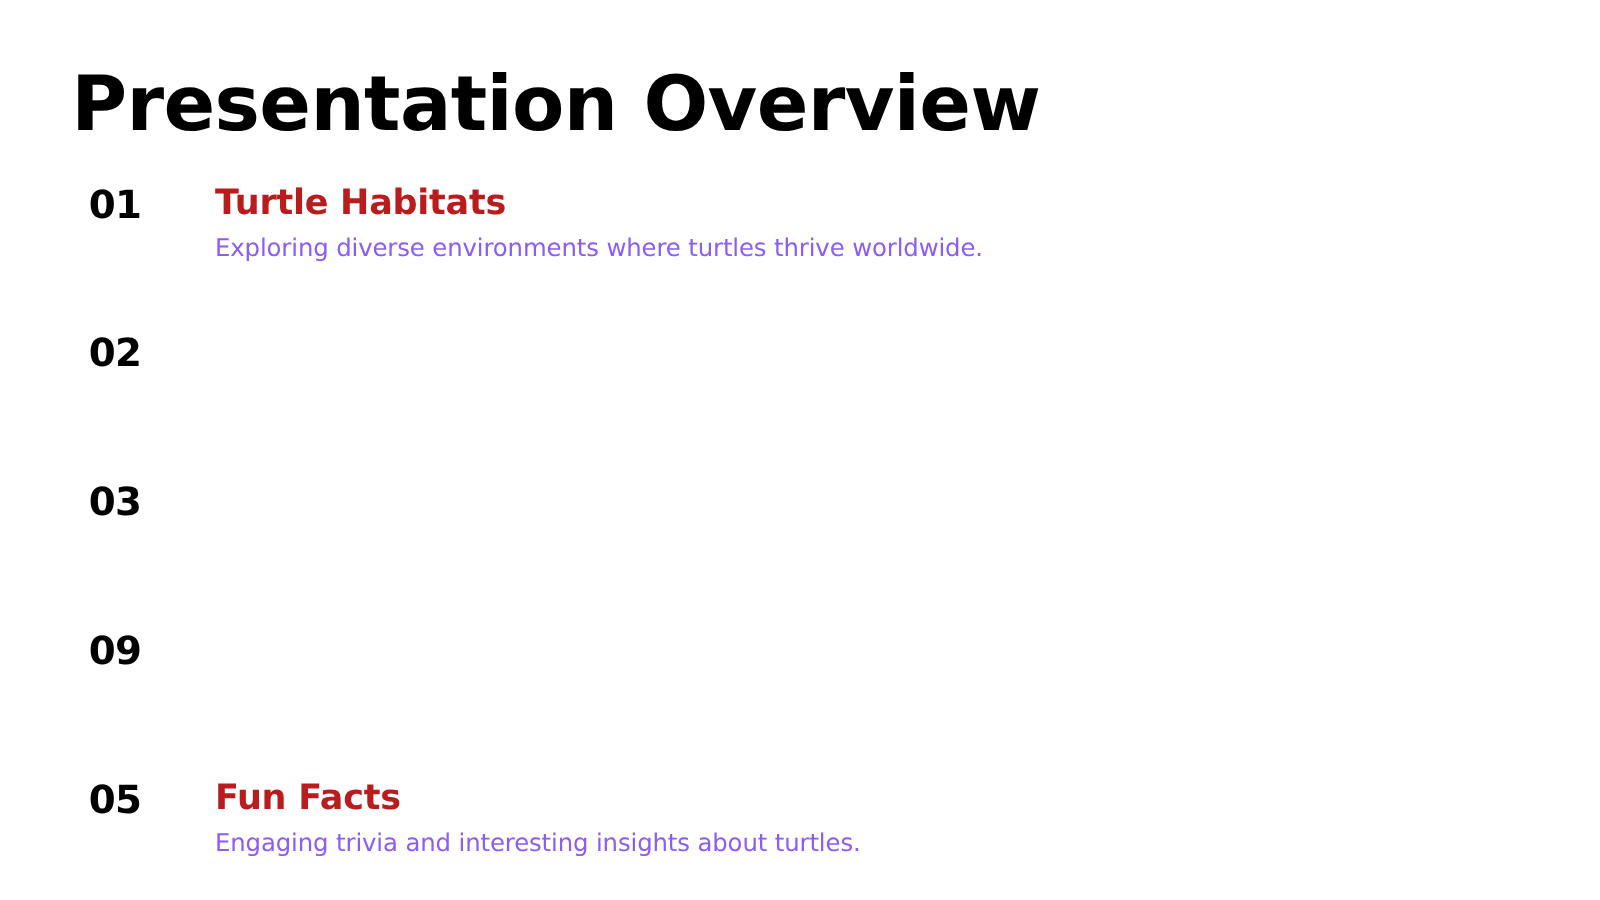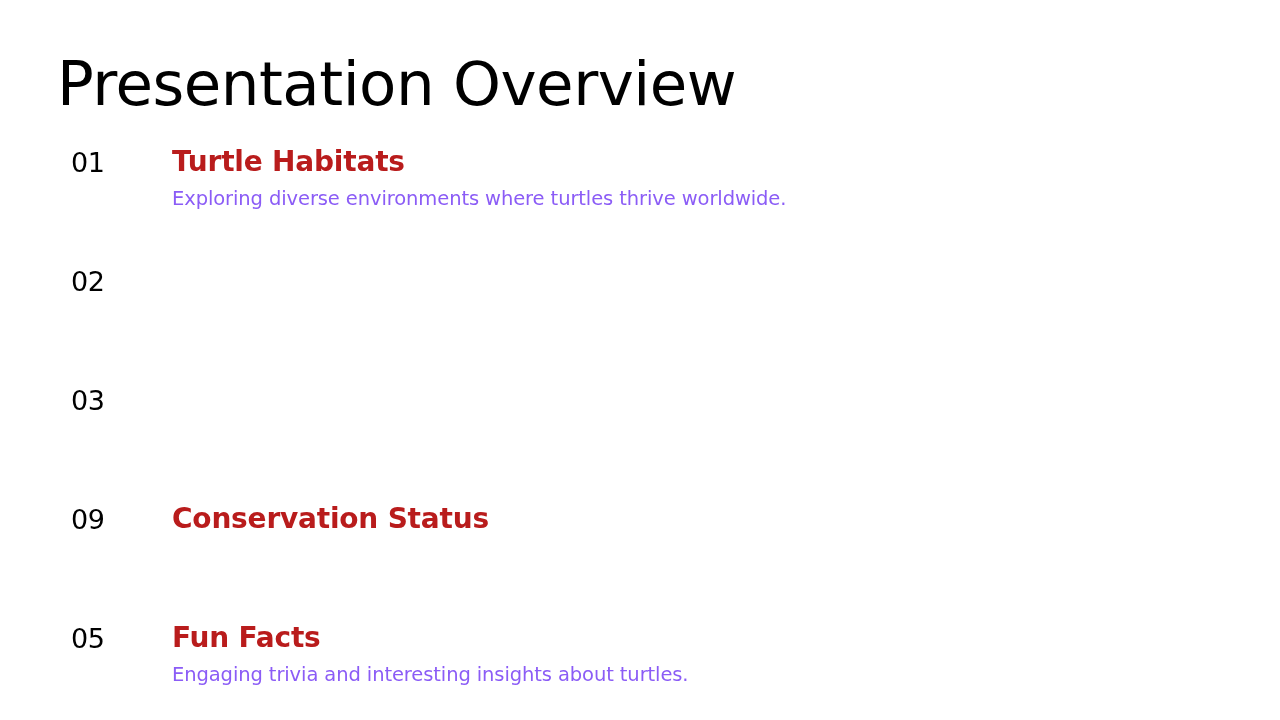--- a/index.html
+++ b/index.html
@@ -24,21 +24,21 @@
   }
 
   
   #slide-title {
     position: absolute;
     left: 57px;
     top: 53px;
     margin: 0;
     font-family: "DejaVu Sans", "Liberation Sans", sans-serif;
     font-size: 61px;
-    font-weight: 400;
+    font-weight: 700;
     line-height: 1.0;
     letter-spacing: -0.5px;
     color: #000000;
     white-space: nowrap;
   }
 
   
   #agenda-list {
     position: absolute;
     left: 0;
@@ -51,22 +51,22 @@
     height: 119px;
     padding: 0;
     margin: 0;
   }
 
   .item-number {
     position: absolute;
     left: 71px;
     top: 4px;
     font-family: "DejaVu Sans", "Liberation Sans", sans-serif;
-    font-size: 27px;
-    font-weight: 400;
+    font-size: 31px;
+    font-weight: 700;
     line-height: 1.0;
     letter-spacing: -0.5px;
     color: #000000;
     white-space: nowrap;
   }
 
   .item-body {
     position: absolute;
     left: 172px;
     top: 0;
@@ -116,21 +116,20 @@
       <div class="item-number">02</div>
     </div>
 
     <div class="agenda-item">
       <div class="item-number">03</div>
     </div>
 
     <div class="agenda-item">
       <div class="item-number">09</div>
       <div class="item-body">
-        <div class="item-heading">Conservation Status</div>
       </div>
     </div>
 
     <div class="agenda-item">
       <div class="item-number">05</div>
       <div class="item-body">
         <div class="item-heading">Fun Facts</div>
         <div class="item-description">Engaging trivia and interesting insights about turtles.</div>
       </div>
     </div>

